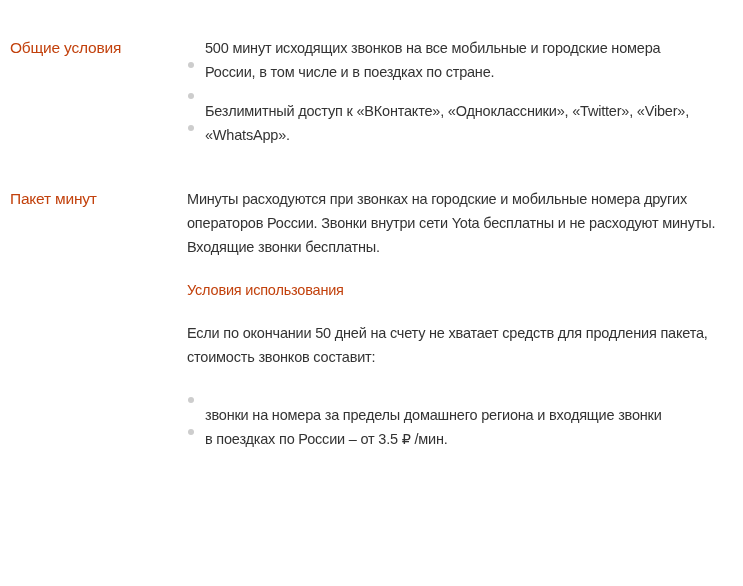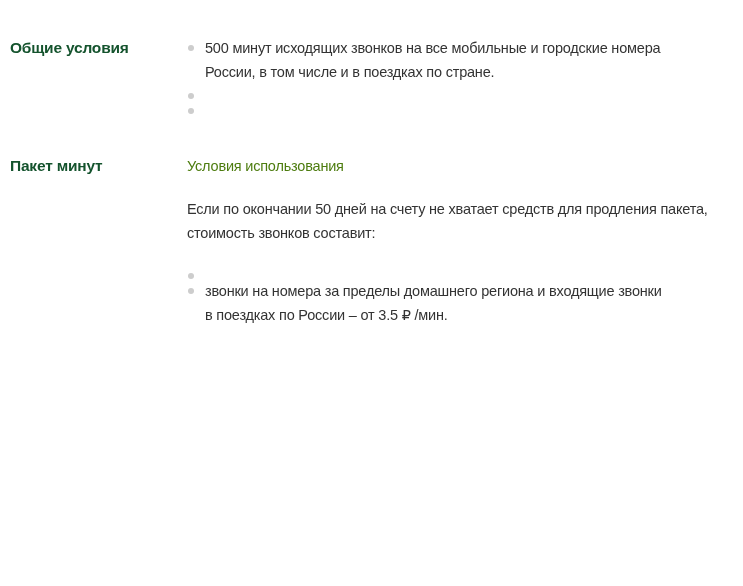--- a/index.html
+++ b/index.html
@@ -22,24 +22,24 @@
     display: flex;
     align-items: flex-start;
   }
   .section + .section {
     margin-top: 40px;
   }
   .label-col {
     flex: 0 0 177px;
     width: 177px;
     font-size: 15.5px;
-    font-weight: bold;
+    font-weight: normal;
     line-height: 24px;
     letter-spacing: -0.2px;
-    color: #14532d;
+    color: #c2410c;
   }
   .content-col {
     flex: 1 1 auto;
     max-width: 556px;
     font-size: 14.5px;
     line-height: 24px;
     letter-spacing: -0.2px;
     color: #333333;
   }
   .content-col p {
@@ -49,37 +49,37 @@
   .content-col p:last-child {
     margin-bottom: 0;
   }
   ul.bullets {
     list-style: none;
     margin: 0;
     padding: 0;
   }
   ul.bullets li {
     display: flex;
-    align-items: flex-start;
+    align-items: center;
   }
   .dot {
     flex: 0 0 auto;
     width: 6px;
     height: 6px;
     border-radius: 50%;
     background: #cdcdcd;
     margin: 9px 11px 0 1px;
   }
   .btext {
     white-space: pre-line;
   }
   .muted-link {
     display: inline-block;
     margin: 0 0 19px 0;
-    color: #4d7c0f;
+    color: #c2410c;
     text-decoration: none;
     cursor: pointer;
   }
 </style>
 </head>
 <body>
 
 <div class="page">
 
   <section class="section">
@@ -89,28 +89,33 @@
         <li>
           <span class="dot"></span>
           <span class="btext">500 минут исходящих звонков на все мобильные и городские номера
 России, в том числе и в поездках по стране.</span>
         </li>
         <li>
           <span class="dot"></span>
         </li>
         <li>
           <span class="dot"></span>
+          <span class="btext">Безлимитный доступ к «ВКонтакте», «Одноклассники», «Twitter», «Viber»,
+«WhatsApp».</span>
         </li>
       </ul>
     </div>
   </section>
 
   <section class="section">
     <div class="label-col">Пакет минут</div>
     <div class="content-col">
+      <p>Минуты расходуются при звонках на городские и мобильные номера других
+операторов России. Звонки внутри сети Yota бесплатны и не расходуют минуты.
+Входящие звонки бесплатны.</p>
 
       <a class="muted-link">Условия использования</a>
 
 
       <p>Если по окончании 50 дней на счету не хватает средств для продления пакета,
 стоимость звонков составит:</p>
 
       <ul class="bullets">
         <li>
           <span class="dot"></span>

